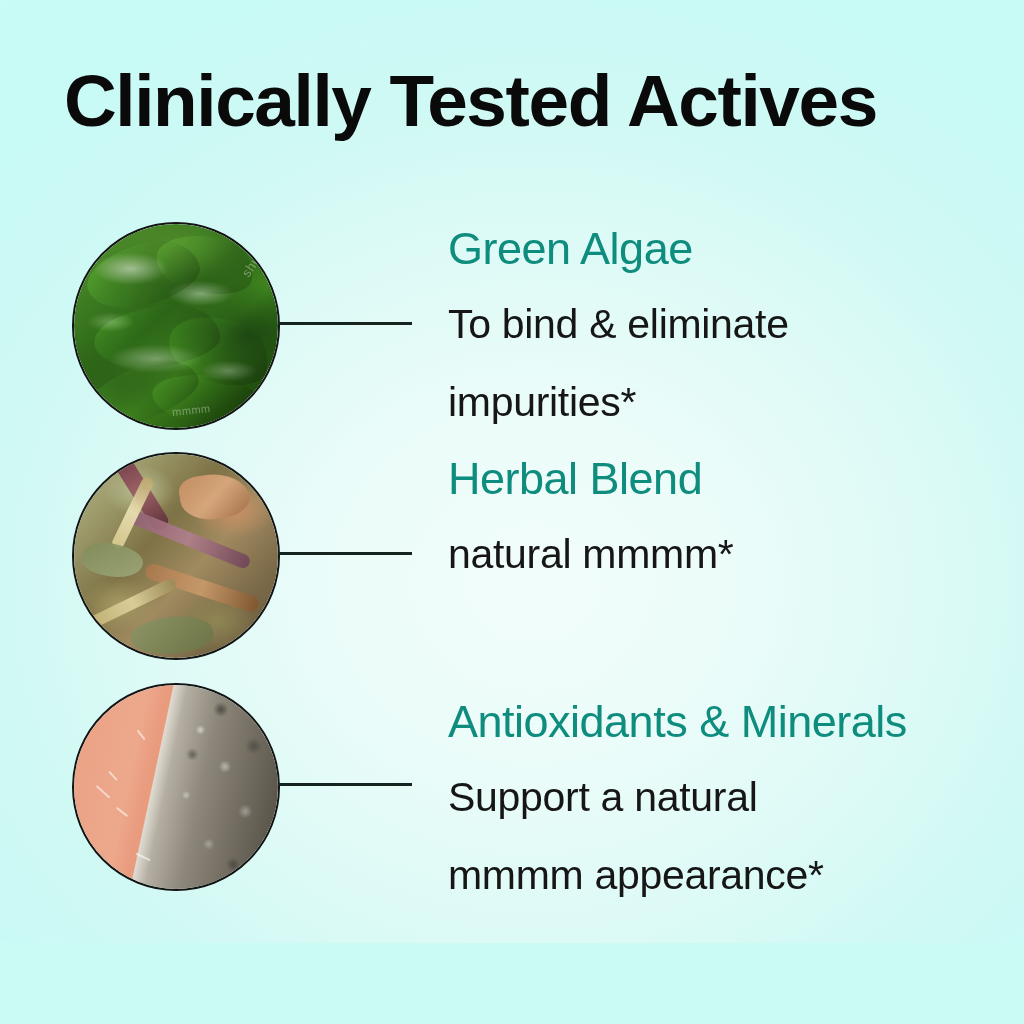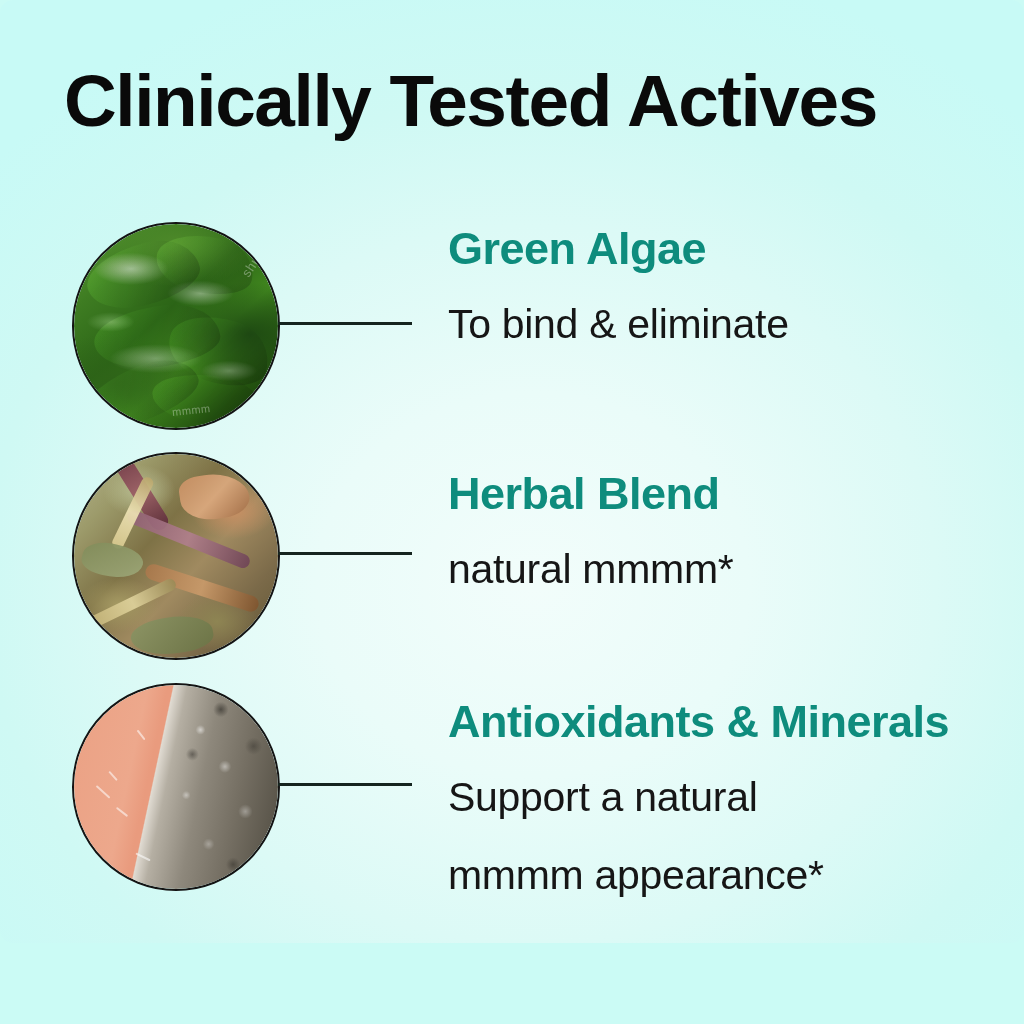--- a/index.html
+++ b/index.html
@@ -168,28 +168,28 @@
 
   
   .text-col {
     position: absolute;
     left: 448px;
     top: 0;
     width: 520px;
   }
   .heading {
     color: #0E8C7D;
-    font-weight: bold;
+    font-weight: normal;
     font-size: 45px;
     line-height: 1.12;
     letter-spacing: -0.5px;
     margin: 0;
   }
   .row-1 .heading { margin-top: 2px; }
-  .row-2 .heading { margin-top: 17px; }
+  .row-2 .heading { margin-top: 2px; }
   .row-3 .heading { margin-top: 14px; }
   .desc {
     color: #161616;
     font-size: 41px;
     line-height: 1.30;
     letter-spacing: -0.3px;
     margin: 8px 0 0 0;
   }
   .desc .ln { display: block; margin-top: 24px; }
 </style>
@@ -211,20 +211,21 @@
         <span class="leaf l6"></span>
         <span class="wm a">shut</span>
         <span class="wm b">mmmm</span>
       </div>
     </div>
     <div class="connector"></div>
     <div class="text-col">
       <p class="heading">Green Algae</p>
       <p class="desc">
         <span class="ln">To bind &amp; eliminate</span>
+        <span class="ln">impurities*</span>
       </p>
     </div>
   </div>
 
   <div class="row row-2">
     <div class="thumb">
       <div class="thumb-inner img-herbs">
         <span class="stick s1"></span>
         <span class="stick s2"></span>
         <span class="stick s3"></span>

